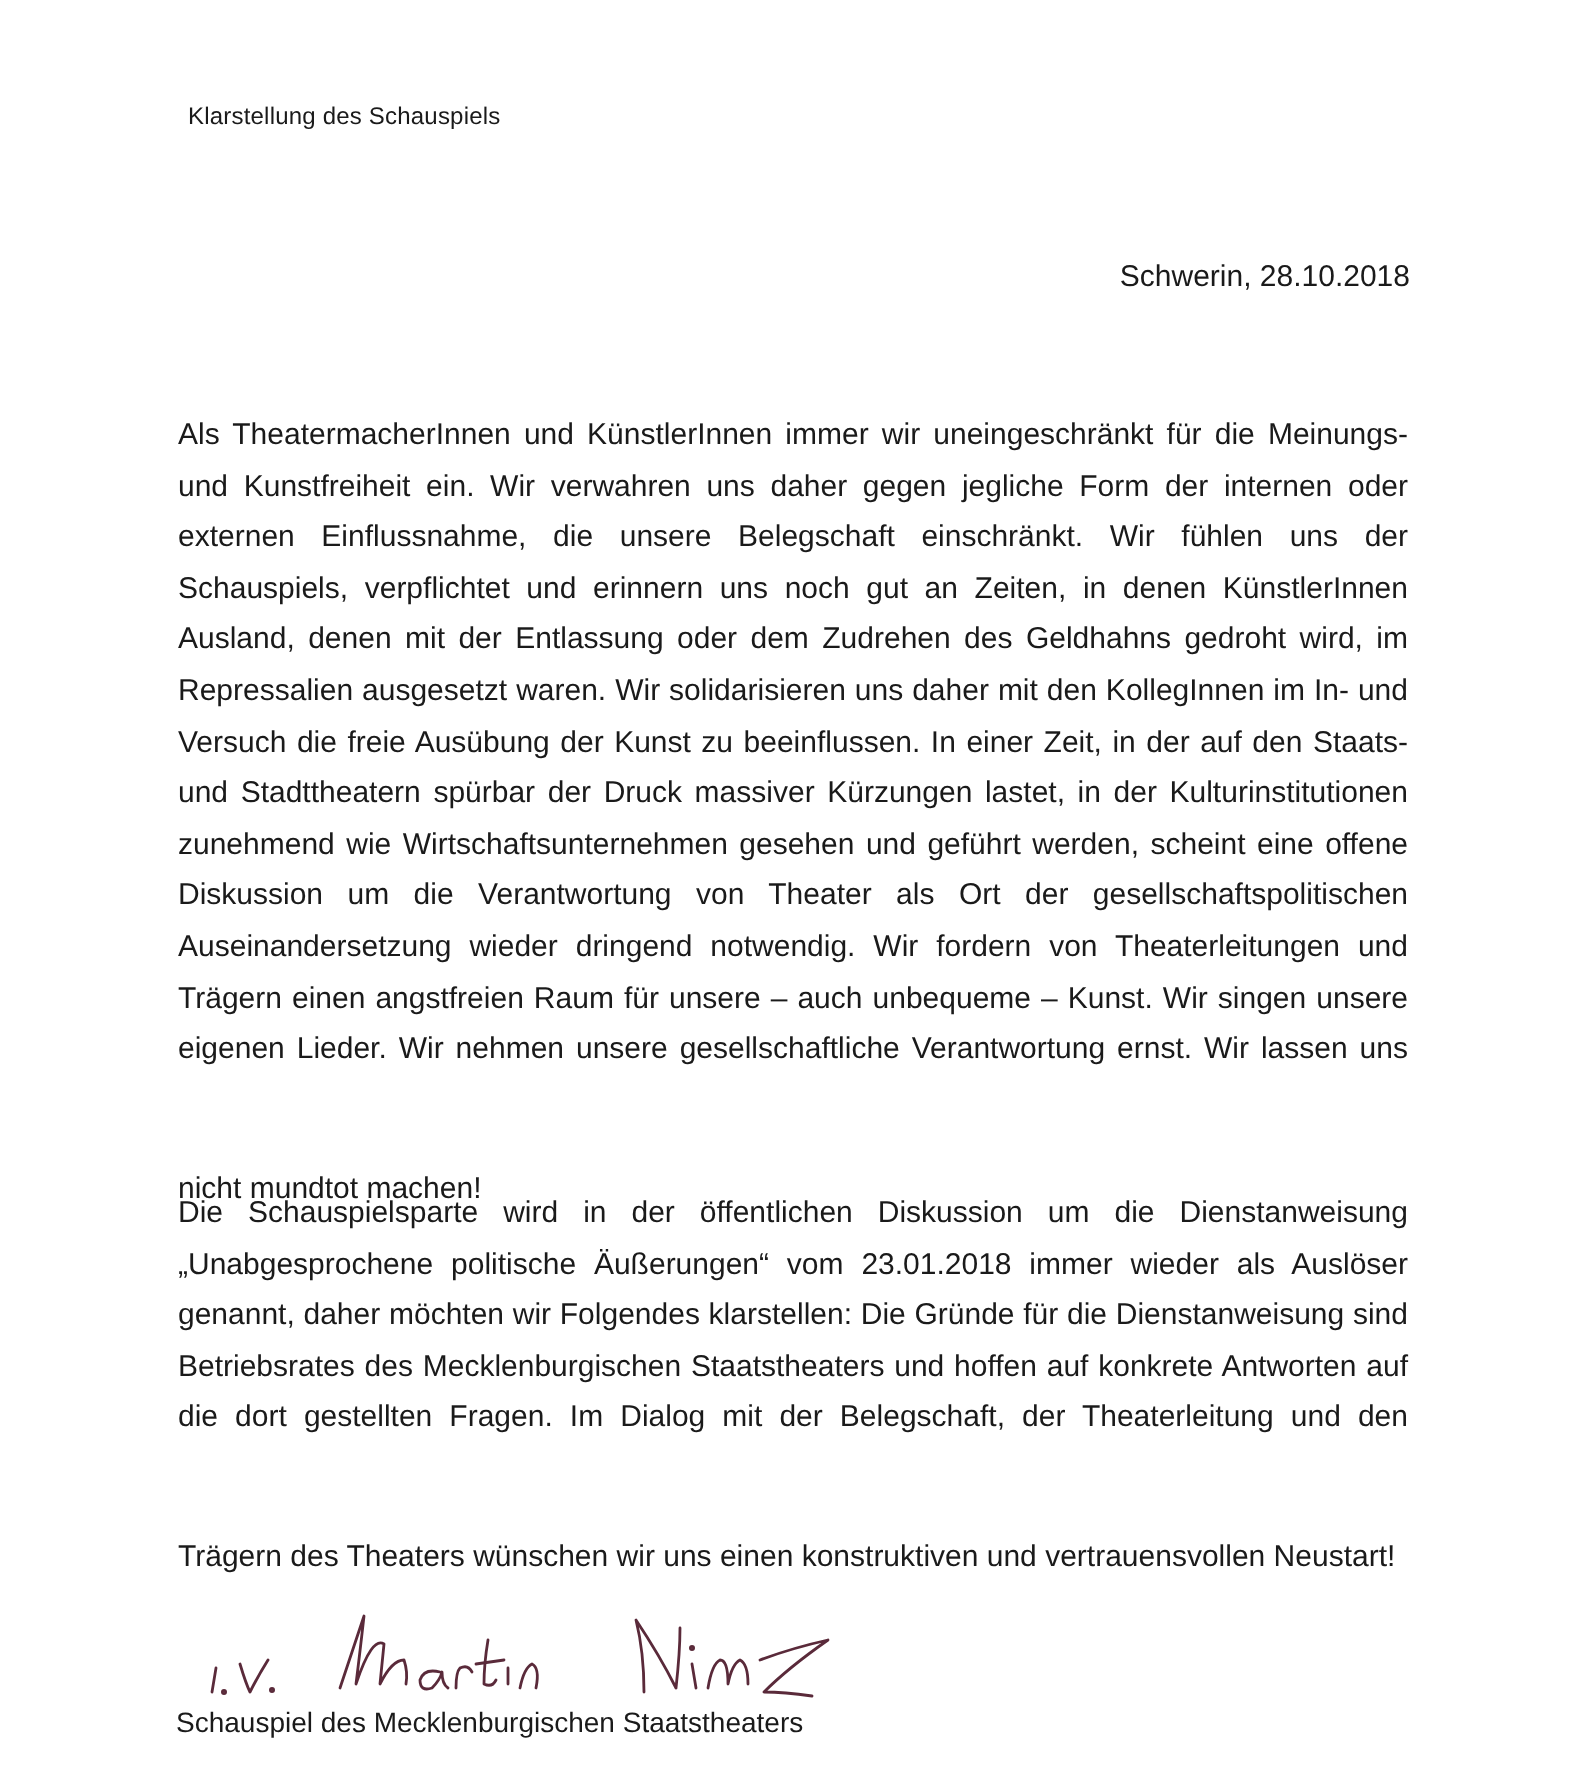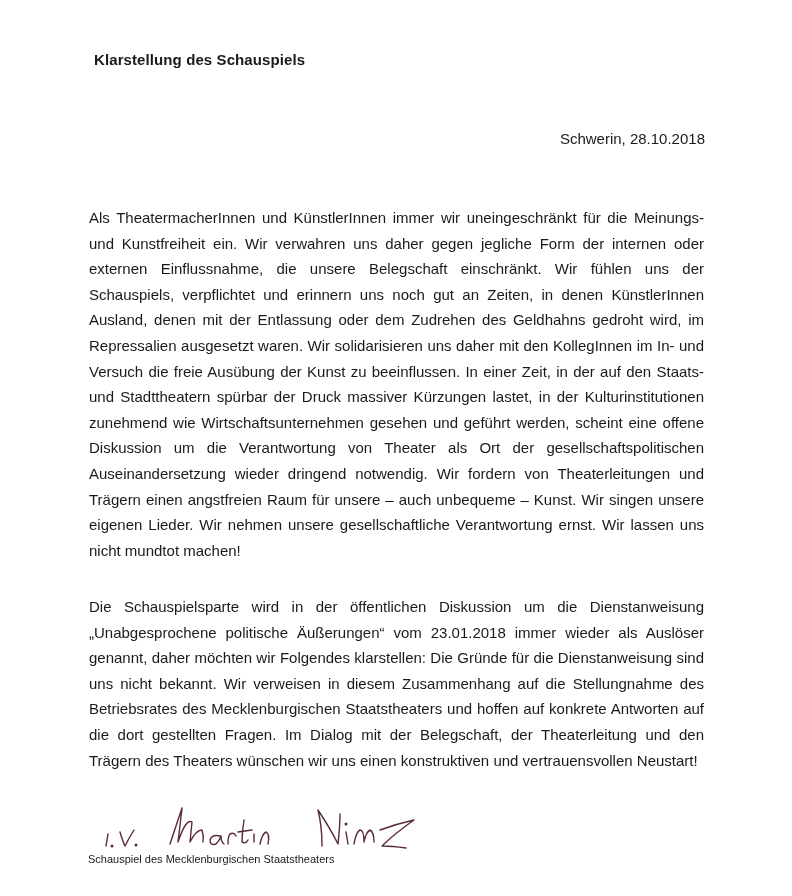--- a/index.html
+++ b/index.html
@@ -12,22 +12,22 @@
     height: 896px;
     position: relative;
     overflow: hidden;
     font-family: "Liberation Sans", sans-serif;
     color: #1a1a1a;
   }
   .title {
     position: absolute;
     left: 94px;
     top: 51px;
-    font-size: 15px;
-    font-weight: bold;
+    font-size: 12px;
+    font-weight: normal;
     letter-spacing: 0.1px;
   }
   .dateline {
     position: absolute;
     right: 87px;
     top: 130px;
     font-size: 15px;
   }
   .body-text {
     position: absolute;
@@ -41,37 +41,38 @@
   .p1 { top: 205px; }
   .p2 { top: 594px; }
   .p1 span.line, .p2 span.line {
     display: block;
     text-align: justify;
     text-align-last: justify;
     white-space: nowrap;
   }
   .p1 span.line.last, .p2 span.line.last {
     text-align-last: left;
+    margin-top: 44px;
   }
   .signature {
     position: absolute;
     left: 96px;
     top: 796px;
     width: 340px;
     height: 60px;
   }
   .signature svg {
     width: 340px;
     height: 60px;
   }
   .signoff {
     position: absolute;
     left: 88px;
     top: 853px;
-    font-size: 11px;
+    font-size: 14px;
   }
 </style>
 </head>
 <body>
 
 <div class="title">Klarstellung des Schauspiels</div>
 
 <div class="dateline">Schwerin, 28.10.2018</div>
 
 <div class="body-text p1">
@@ -88,21 +89,20 @@
   <span class="line">Auseinandersetzung wieder dringend notwendig. Wir fordern von Theaterleitungen und</span>
   <span class="line">Trägern einen angstfreien Raum für unsere – auch unbequeme – Kunst. Wir singen unsere</span>
   <span class="line">eigenen Lieder. Wir nehmen unsere gesellschaftliche Verantwortung ernst. Wir lassen uns</span>
   <span class="line last">nicht mundtot machen!</span>
 </div>
 
 <div class="body-text p2">
   <span class="line">Die Schauspielsparte wird in der öffentlichen Diskussion um die Dienstanweisung</span>
   <span class="line">„Unabgesprochene politische Äußerungen“ vom 23.01.2018 immer wieder als Auslöser</span>
   <span class="line">genannt, daher möchten wir Folgendes klarstellen: Die Gründe für die Dienstanweisung sind</span>
-  <span class="line">uns nicht bekannt. Wir verweisen in diesem Zusammenhang auf die Stellungnahme des</span>
   <span class="line">Betriebsrates des Mecklenburgischen Staatstheaters und hoffen auf konkrete Antworten auf</span>
   <span class="line">die dort gestellten Fragen. Im Dialog mit der Belegschaft, der Theaterleitung und den</span>
   <span class="line last">Trägern des Theaters wünschen wir uns einen konstruktiven und vertrauensvollen Neustart!</span>
 </div>
 
 <div class="signature">
   <svg viewBox="0 0 340 60">
     <g fill="none" stroke="#5a2a3a" stroke-width="1.4" stroke-linecap="round" stroke-linejoin="round">
 
       <path d="M12 38 L10 50"></path>

